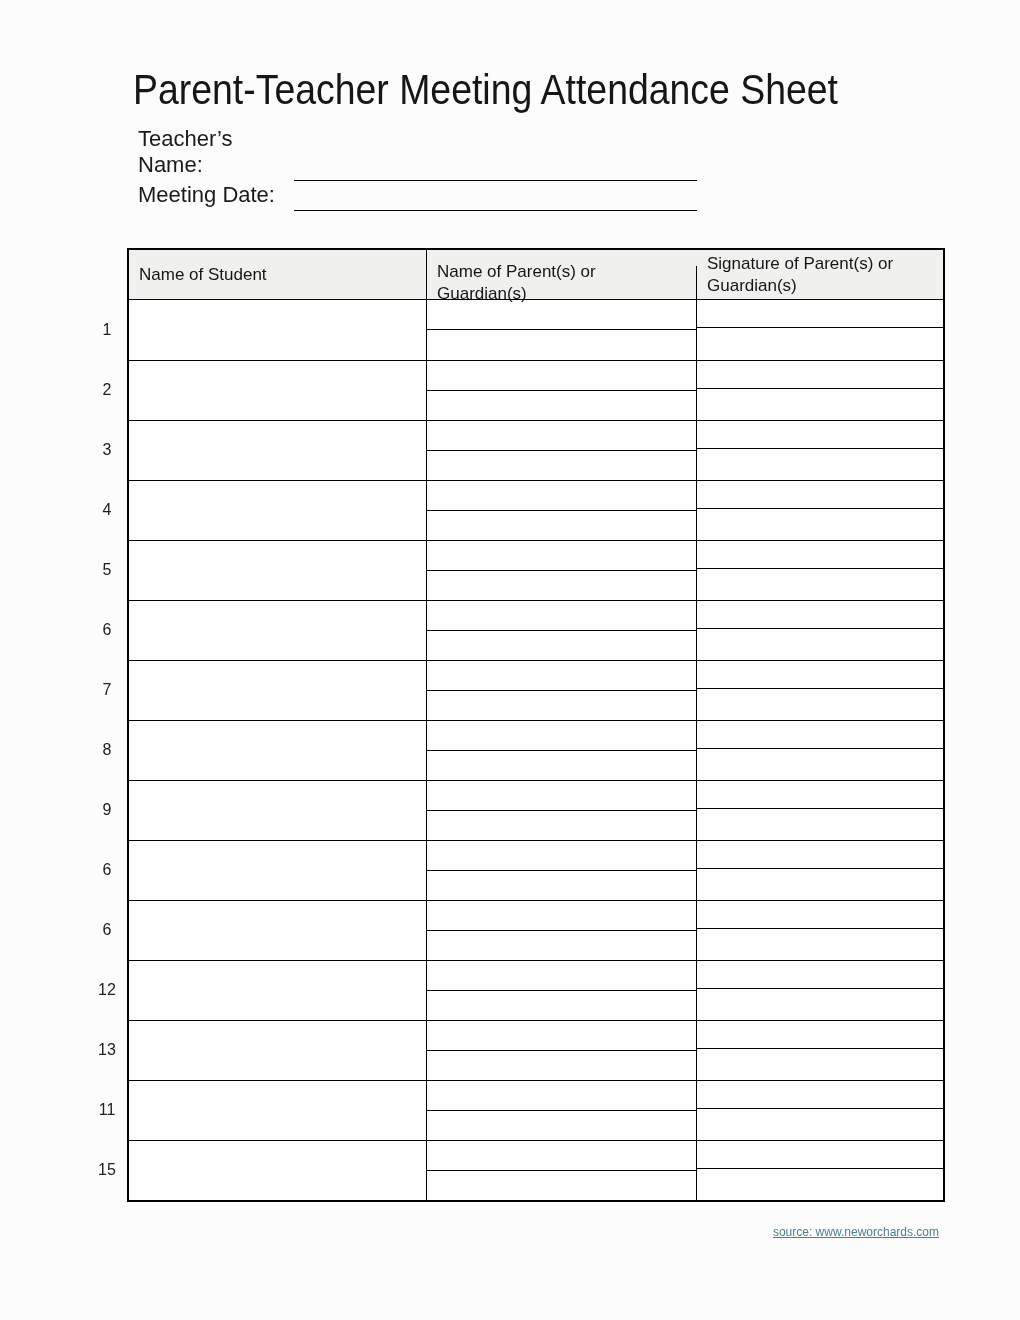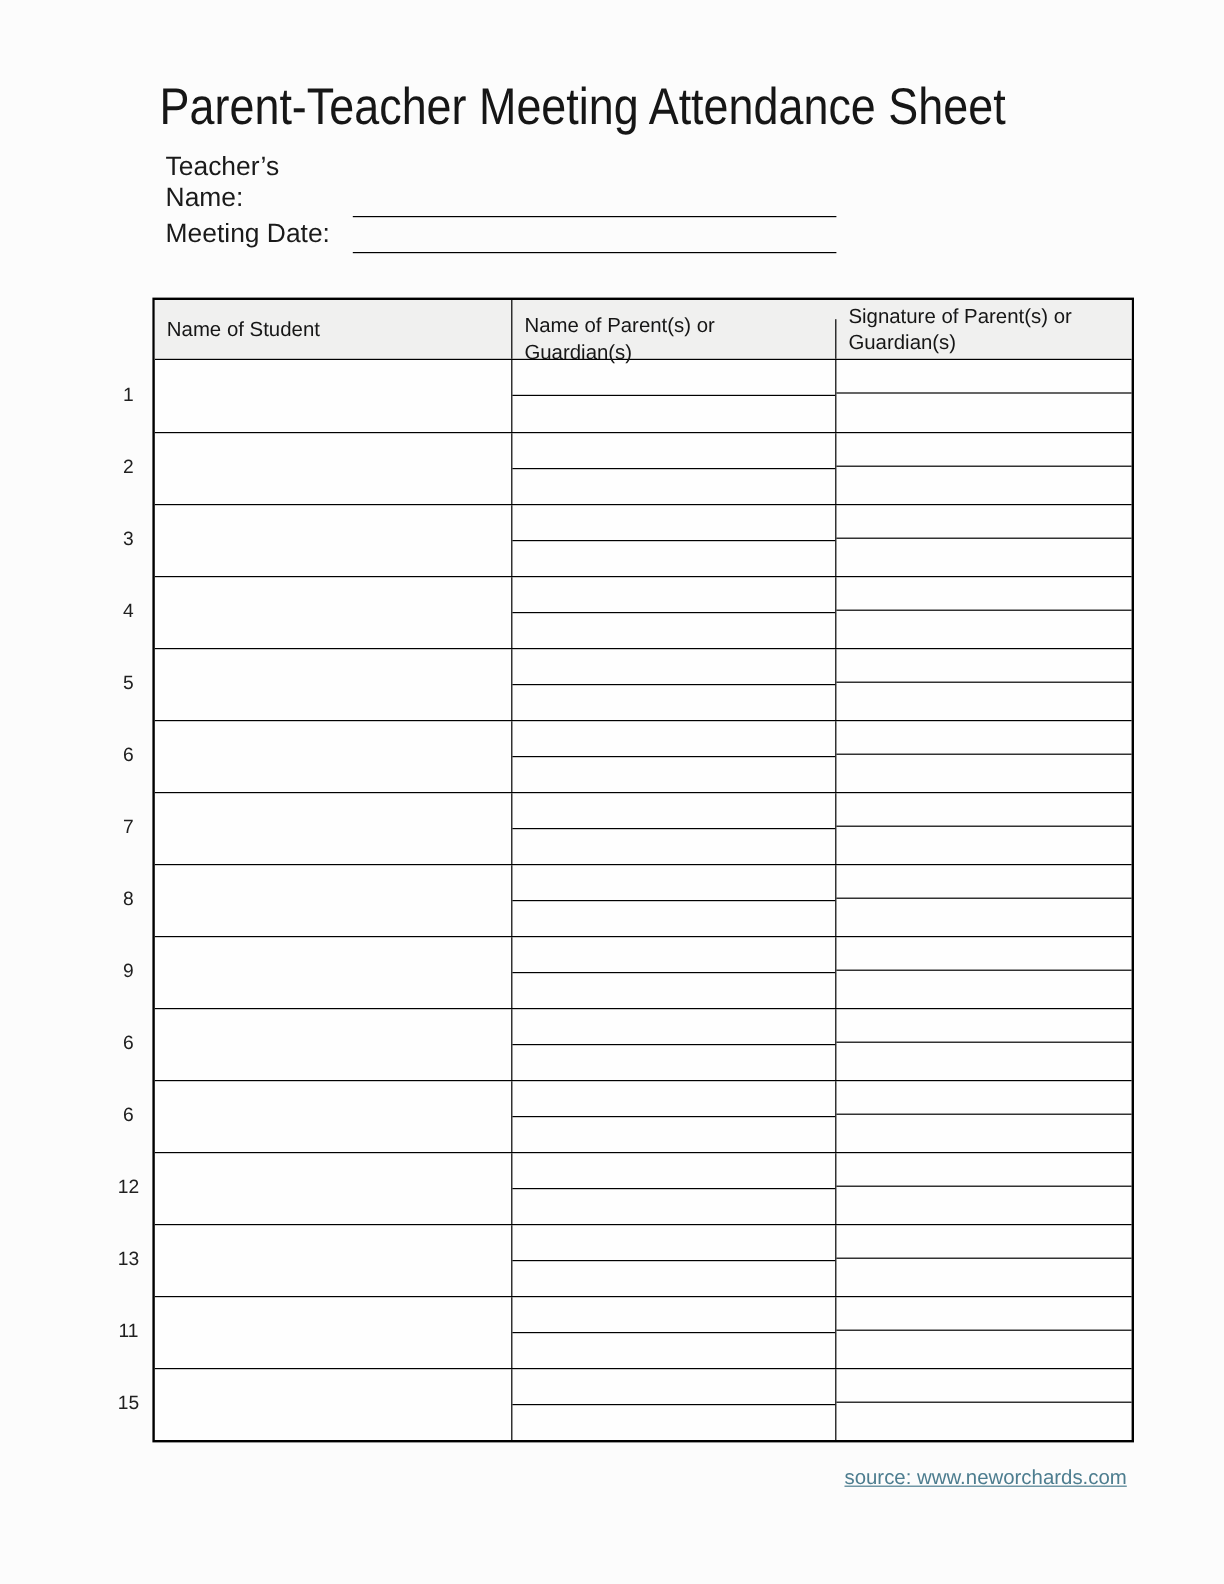--- a/index.html
+++ b/index.html
@@ -100,21 +100,21 @@
   .col-sig .sub1 { height: 28px; }
   .sub2 { flex: 1; }
 
   .footer {
     position: absolute;
     left: 127px; top: 1222px;
     width: 812px;
     text-align: right;
   }
   .source-link {
-    font-size: 17px;
+    font-size: 12px;
     color: var(--link-color);
     text-decoration: underline;
     cursor: pointer;
   }
 </style>
 </head>
 <body>
 
 <div class="page">
 

